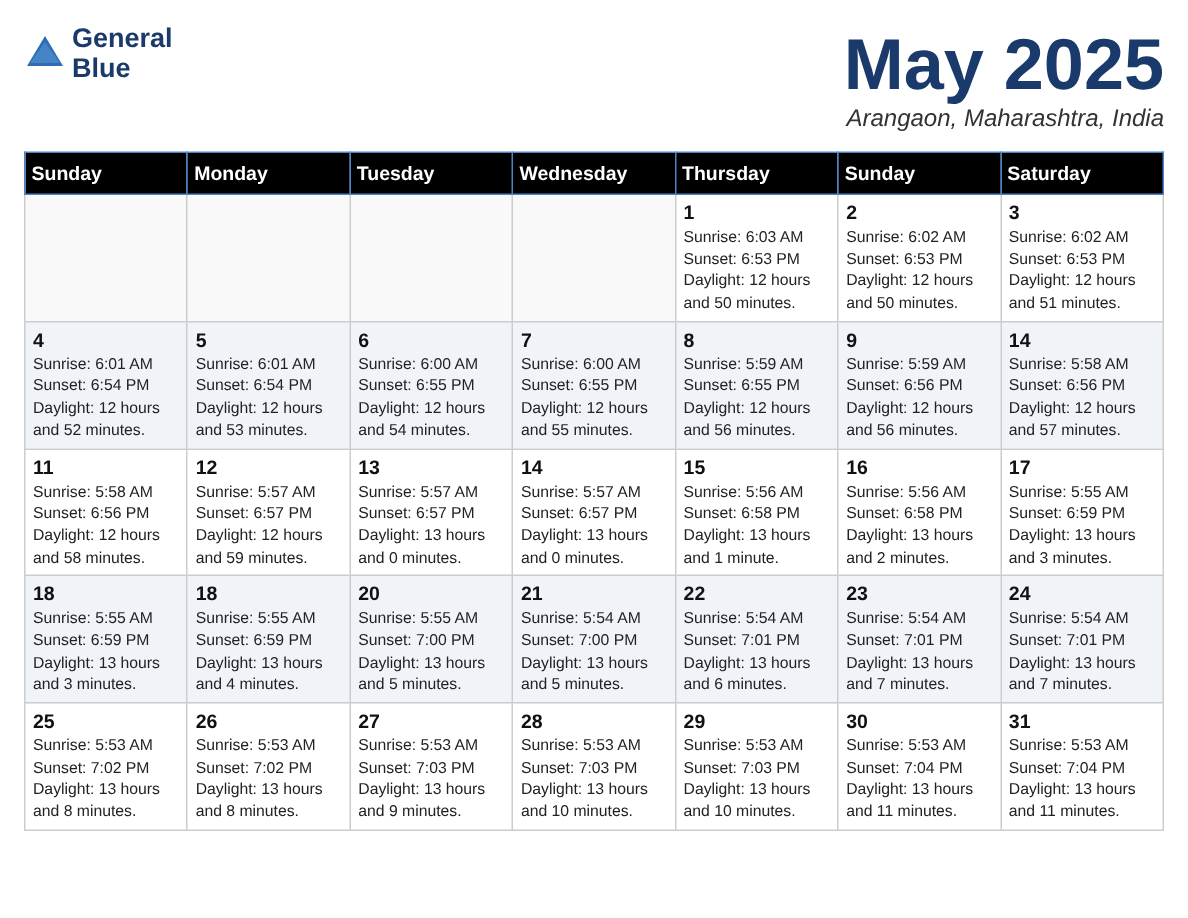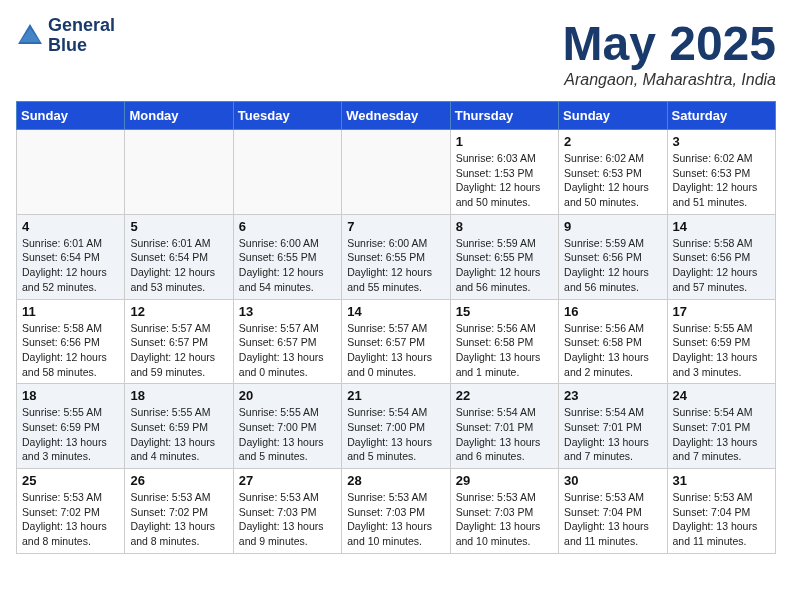--- a/index.html
+++ b/index.html
@@ -47,21 +47,21 @@
       color: #333;
       font-style: italic;
       text-align: right;
     }
     .calendar {
       width: 100%;
       border-collapse: collapse;
       border: 1px solid #ccc;
     }
     .calendar th {
-      background: #1d4ed8;
+      background: #000000;
       color: #fff;
       padding: 6px 4px;
       font-size: 13px;
       font-weight: bold;
       text-align: left;
       border: 1px solid #4a85c8;
     }
     .calendar td {
       vertical-align: top;
       border: 1px solid #ccc;
@@ -124,21 +124,21 @@
   </thead>
   <tbody id="cal-body">
   <tr>
         <td class="empty"></td>
         <td class="empty"></td>
         <td class="empty"></td>
         <td class="empty"></td>
         <td>
           <div class="day-num">1</div>
           <div class="day-info" style="white-space: pre-line;">Sunrise: 6:03 AM
-Sunset: 1:53 PM
+Sunset: 6:53 PM
 Daylight: 12 hours and 50 minutes.</div>
         </td>
         <td>
           <div class="day-num">2</div>
           <div class="day-info" style="white-space: pre-line;">Sunrise: 6:02 AM
 Sunset: 6:53 PM
 Daylight: 12 hours and 50 minutes.</div>
         </td>
         <td>
           <div class="day-num">3</div>

